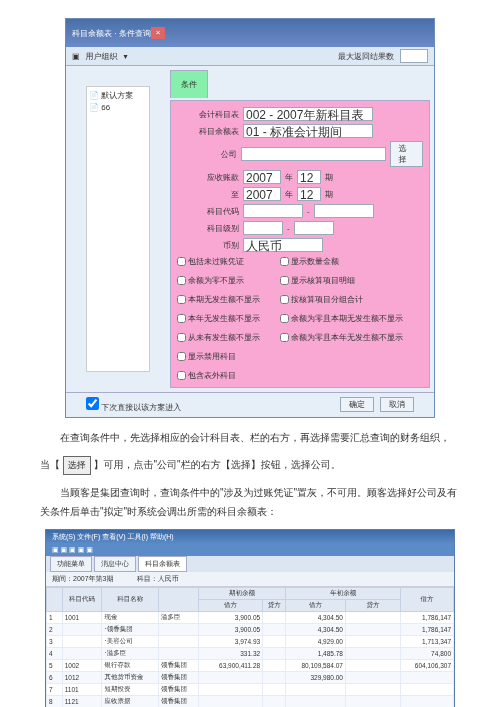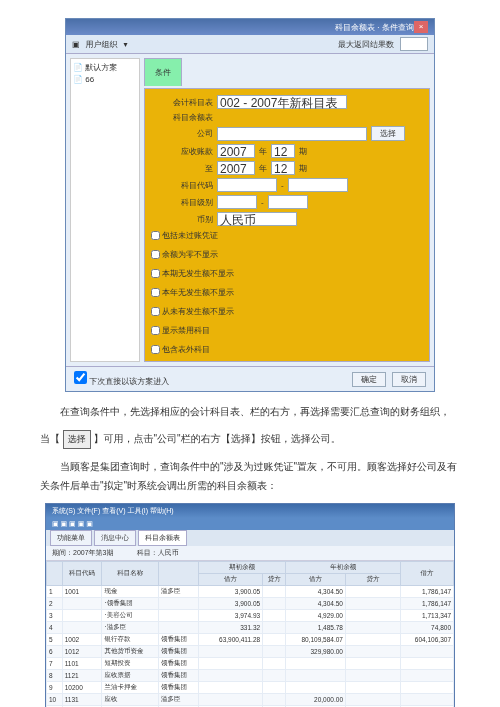--- a/index.html
+++ b/index.html
@@ -1,37 +1,37 @@
 <!DOCTYPE html>
 <html><head>
 <meta charset="utf-8">
 <style>
   * { box-sizing: border-box; margin: 0; padding: 0; }
   body { width: 500px; height: 707px; background: #fff; font-family: "SimSun", "Microsoft YaHei", sans-serif; font-size: 9px; color: #333; padding: 18px 40px; }
   .dialog { border: 1px solid #6a8ab8; background: #e6eef8; width: 370px; margin: 0 auto 10px; font-size: 8px; }
-  .titlebar { background: linear-gradient(#4a6fa8,#6a8ac8); color: #fff; padding: 2px 6px; display: flex; justify-content: flex-end; align-items: center; }
+  .titlebar { background: linear-gradient(#4a6fa8,#6a8ac8); color: #fff; padding: 8px 6px; display: flex; justify-content: flex-start; align-items: center; }
   .titlebar .x { background: #d66; color: #fff; width: 14px; height: 12px; text-align: center; line-height: 12px; }
   .toolbar { background: #dde8f5; padding: 2px 6px; border-bottom: 1px solid #aac; display: flex; align-items: center; gap: 6px; }
   .toolbar .right { margin-left: auto; }
   .body { display: flex; }
-  .sidebar { width: 70px; background: #fff; border: 1px solid #ccc; margin: 4px; padding: 2px; }
+  .sidebar { width: 70px; background: #fff; border: 1px solid #ccc; margin: 20px; padding: 2px; }
   .sidebar .item { padding: 1px 0; }
   .mainpanel { flex: 1; margin: 4px 4px 4px 0; }
   .tabrow { margin-bottom: 2px; }
   .tabrow .tab { display: inline-block; background: #86efac; border: 1px solid #aac; border-bottom: none; padding: 8px 10px; }
-  .form { background: #eab308; border: 1px solid #aac; padding: 6px; }
+  .form { background: #f9a8d4; border: 1px solid #aac; padding: 6px; }
   .form-row { display: flex; align-items: center; margin-bottom: 3px; gap: 4px; }
   .form-row .lbl { width: 62px; text-align: right; }
   .sel { background: #fff; border: 1px solid #9ab; padding: 1px 2px; font-size: 12px; height: 14px; line-height: 12px; }
   .btn { background: #eef3fa; border: 1px solid #9ab; padding: 1px 8px; font-size: 8px; }
   .checks { display: flex; gap: 20px; margin-top: 4px; }
   .checks .col { display: flex; flex-direction: column; gap: 8px; }
   .checks label { display: flex; align-items: center; gap: 2px; }
   .checks input { width: 9px; height: 9px; }
-  .footer { border-top: 1px solid #aac; background: #e6eef8; padding: 4px 8px; display: flex; align-items: flex-end; }
+  .footer { border-top: 1px solid #aac; background: #e6eef8; padding: 4px 20px; display: flex; align-items: flex-start; }
   .footer .btns { margin-left: auto; display: flex; gap: 6px; }
   .para { font-size: 10px; line-height: 1.9; text-indent: 2em; margin: 8px 0; }
   .inline-btn { display: inline-block; border: 1px solid #666; padding: 0 4px; font-size: 9px; background: #eee; text-indent: 0; }
   
   .screen2 { border: 1px solid #5a7cb0; width: 410px; margin: 6px auto; font-size: 7px; }
   .s2-top { background: linear-gradient(#3c6aa8,#5c8cc8); color: #fff; padding: 2px 6px; }
   .s2-bar { background: #5c8cc8; color: #fff; padding: 2px 6px; font-size: 7px; }
   .s2-tabs { background: #dce6f2; padding: 0 4px; }
   .s2-tabs span { display: inline-block; padding: 2px 6px; border: 1px solid #aac; background: #eef3fa; font-size: 7px; }
   .s2-tabs span.active { background: #fff; }
@@ -64,20 +64,21 @@
     </div>
     <div class="mainpanel">
       <div class="tabrow"><span class="tab">条件</span></div>
       <div class="form">
         <div class="form-row">
           <span class="lbl">会计科目表</span>
           <span class="sel" style="width:130px">002 - 2007年新科目表</span>
         </div>
         <div class="form-row">
           <span class="lbl">科目余额表</span>
+          <span class="sel" style="width:130px">01 - 标准会计期间</span>
         </div>
         <div class="form-row">
           <span class="lbl">公司</span>
           <span class="sel" style="width:150px"></span>
           <span class="btn">选择</span>
         </div>
         <div class="form-row">
           <span class="lbl">应收账款</span>
           <span class="sel" style="width:38px">2007</span>
           <span>年</span>
@@ -109,20 +110,27 @@
         </div>
         <div class="checks">
           <div class="col" id="checks-left">
               <label><input type="checkbox" style=""> 包括未过账凭证</label>
               <label><input type="checkbox" style=""> 余额为零不显示</label>
               <label><input type="checkbox" style=""> 本期无发生额不显示</label>
               <label><input type="checkbox" style=""> 本年无发生额不显示</label>
               <label><input type="checkbox" style=""> 从未有发生额不显示</label>
               <label><input type="checkbox" style=""> 显示禁用科目</label>
               <label><input type="checkbox" style=""> 包含表外科目</label>
+            </div>
+          <div class="col" id="checks-right">
+              <label><input type="checkbox" style=""> 显示数量金额</label>
+              <label><input type="checkbox" style=""> 显示核算项目明细</label>
+              <label><input type="checkbox" style=""> 按核算项目分组合计</label>
+              <label><input type="checkbox" style=""> 余额为零且本期无发生额不显示</label>
+              <label><input type="checkbox" style=""> 余额为零且本年无发生额不显示</label>
             </div>
         </div>
       </div>
     </div>
   </div>
   <div class="footer">
     <label><input type="checkbox" checked="" style=""> <span>下次直接以该方案进入</span></label>
     <div class="btns">
       <span class="btn">确定</span>
       <span class="btn">取消</span>

